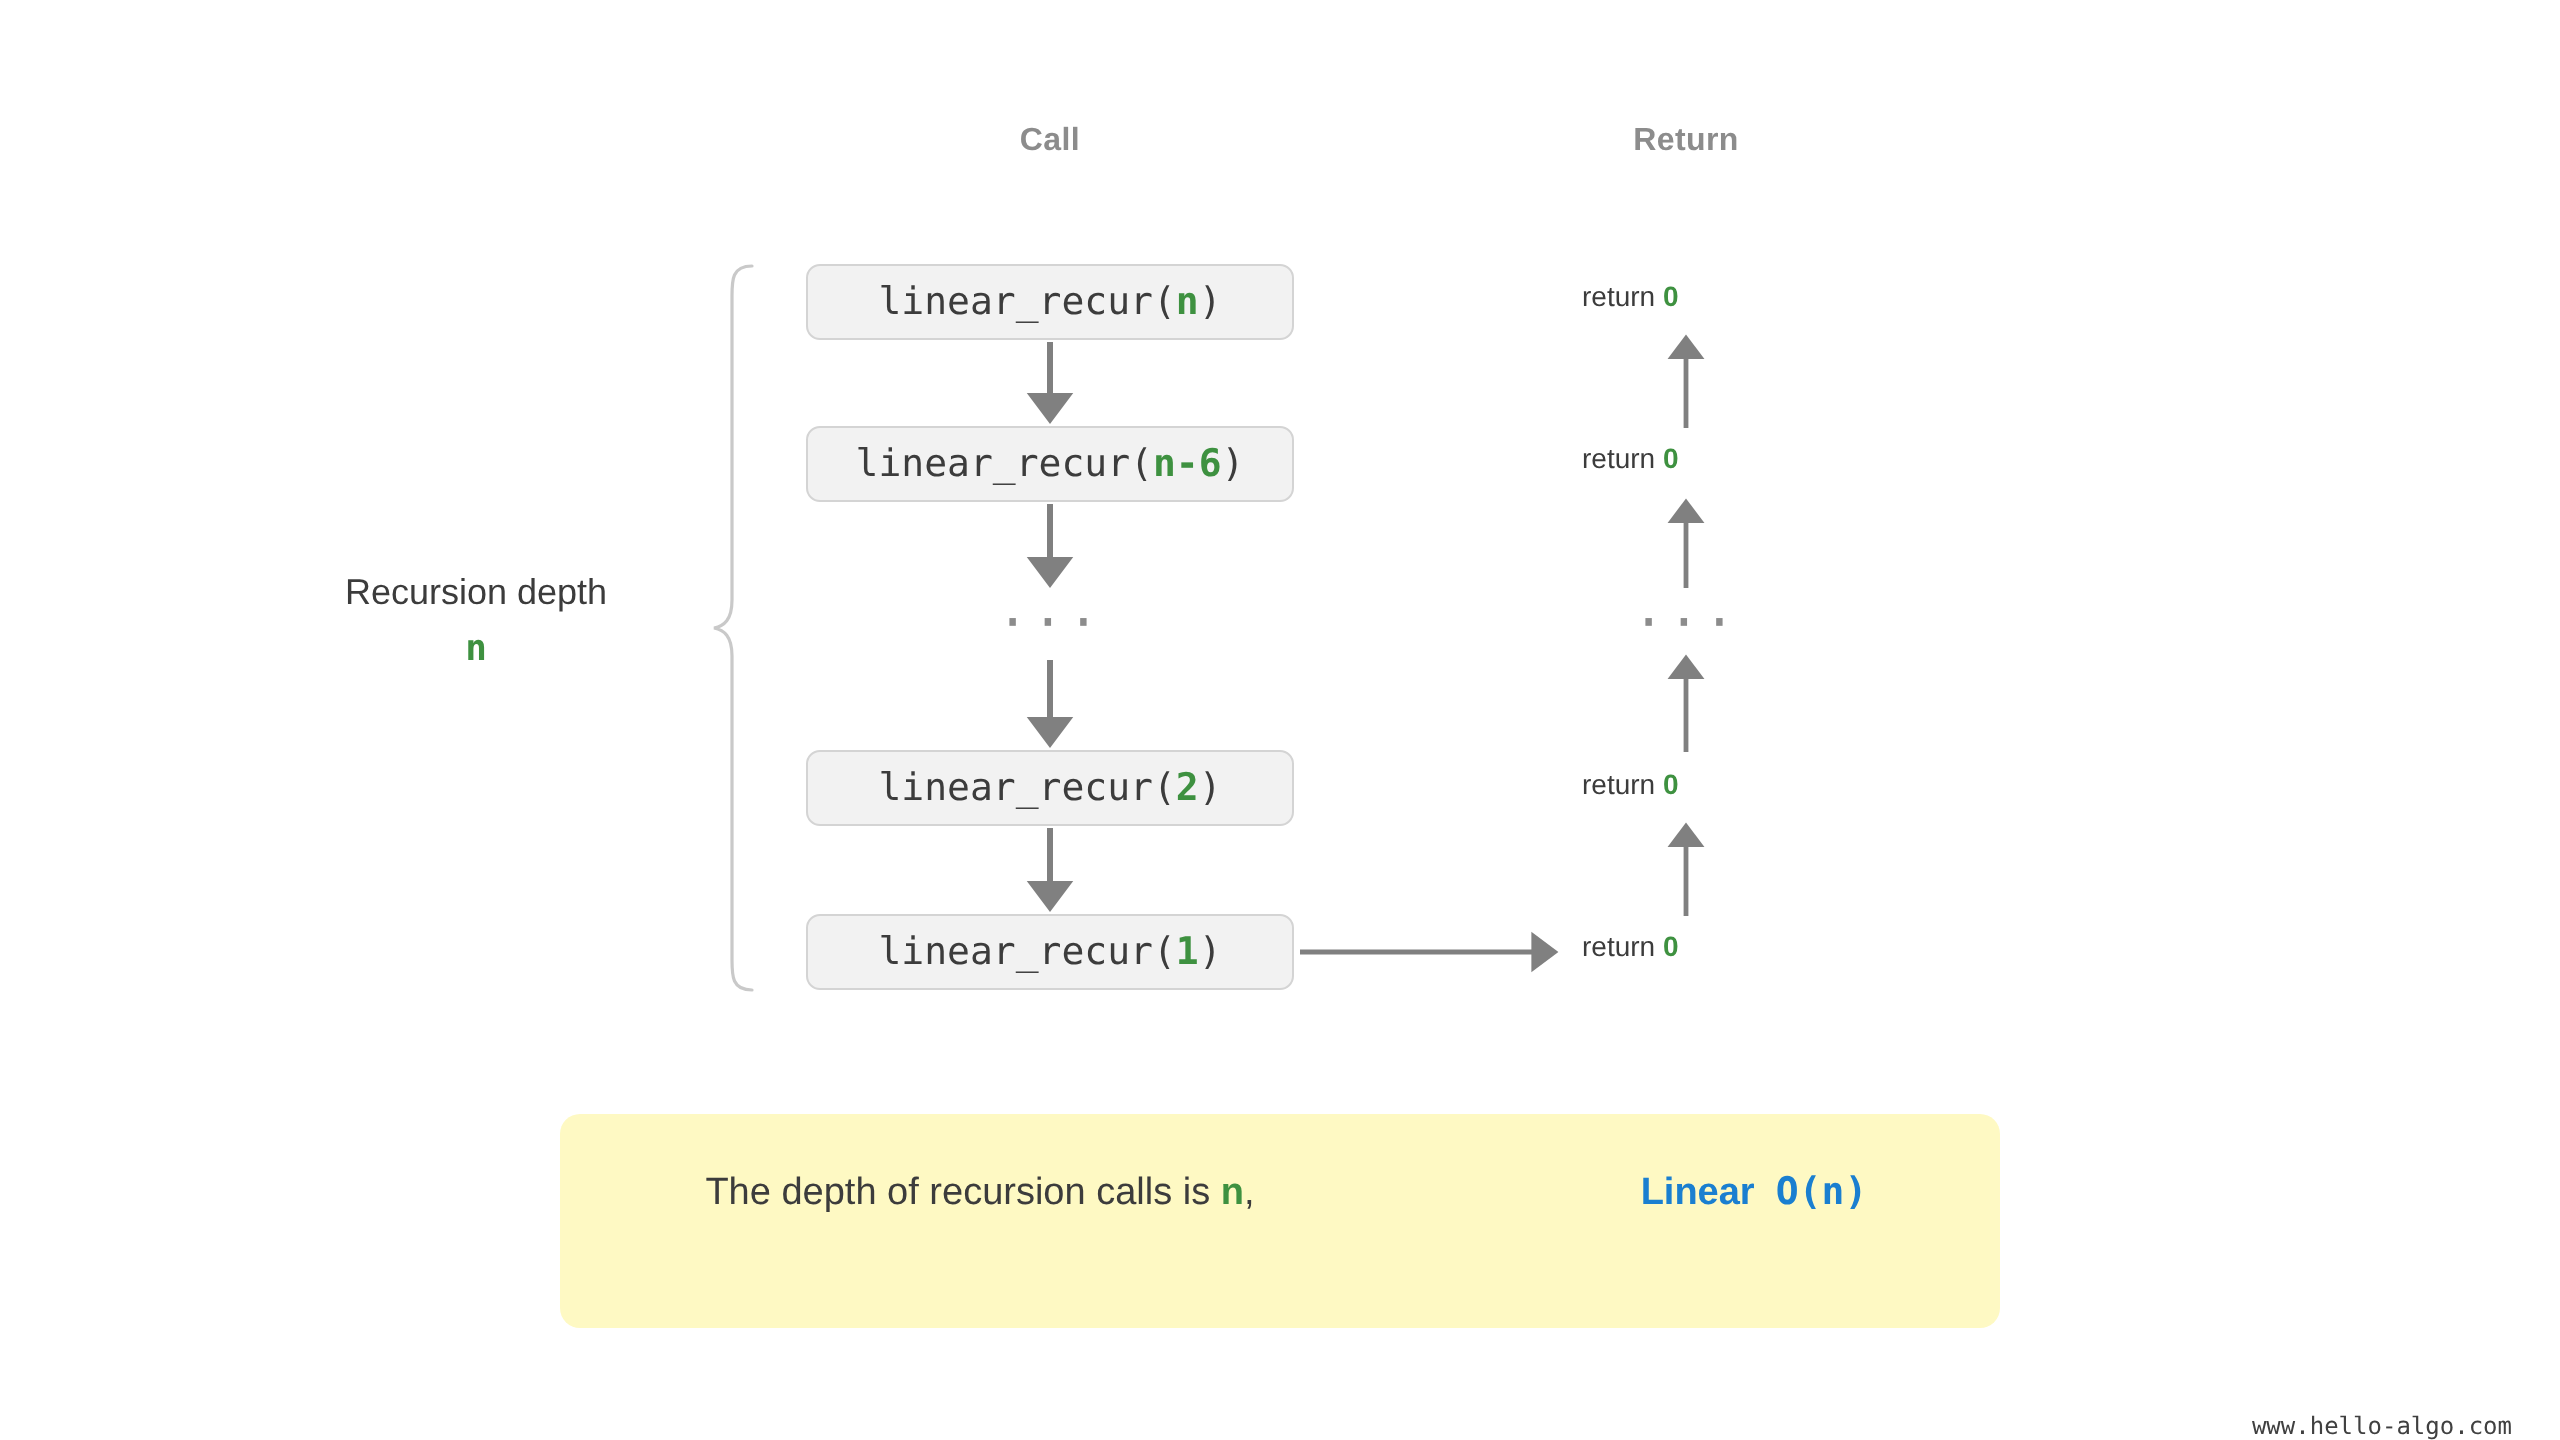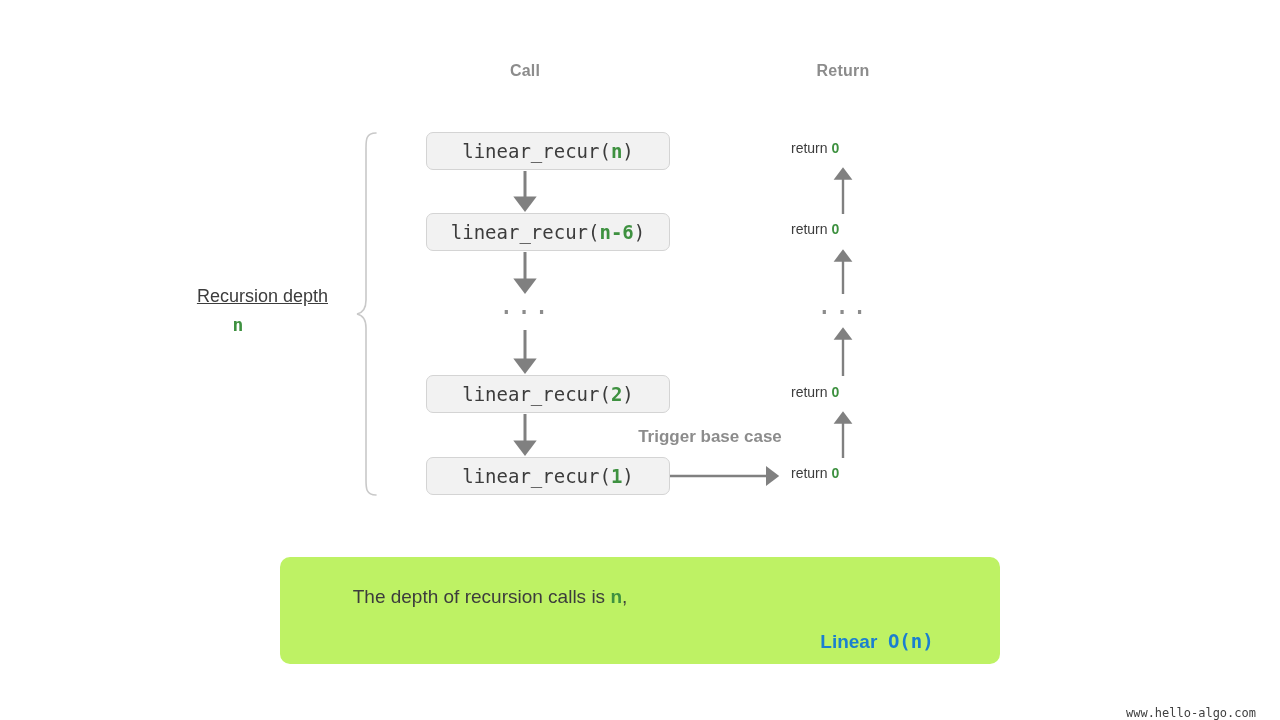--- a/index.html
+++ b/index.html
@@ -32,21 +32,20 @@
     border-radius:7px;
     height:38px;
     width:244px;
     display:flex;
     align-items:center;
     justify-content:center;
     font-family:"DejaVu Sans Mono", monospace;
     font-size:19px;
     color:#3c3c3c;
     white-space:nowrap;
-    margin-left:23px;
   }
   .call-box .arg { color:#3e9140; font-weight:bold; }
 
   
   .ret {
     font-family:Liberation Sans, sans-serif;
     font-size:14px;
     color:#3c3c3c;
     white-space:nowrap;
     text-align:left;
@@ -61,23 +60,22 @@
     letter-spacing:2px;
     line-height:1;
     white-space:nowrap;
     text-align:center;
   }
 
   
   .depth-label {
     color:#3c3c3c;
     font-size:18px;
-    text-align:right;
-    white-space:nowrap;
-    text-decoration:underline;
+    text-align:center;
+    white-space:nowrap;
   }
   .depth-var {
     color:#3e9140;
     font-family:"DejaVu Sans Mono", monospace;
     font-weight:bold;
     font-size:18px;
     text-align:center;
     margin-top:7px;
   }
 
@@ -88,42 +86,42 @@
     font-size:17px;
     white-space:nowrap;
     text-align:center;
   }
 
   
   .summary {
     position:absolute;
     left:280px; top:557px;
     width:720px; height:107px;
-    background:#bef264;
+    background:#fef9c3;
     border-radius:10px;
   }
   .summary-left {
     position:absolute;
     left:0; top:21px;
     width:420px;
     text-align:center;
     color:#3c3c3c;
     font-size:19px;
     line-height:37px;
   }
   .summary-left .g { color:#3e9140; font-weight:bold; }
   .summary-right {
     position:absolute;
     left:474px; top:21px;
     width:246px;
     text-align:center;
     line-height:37px;
   }
   .sc-title { color:#3c3c3c; font-weight:bold; font-size:19px; white-space:nowrap; }
-  .sc-value { color:#1a7fd0; font-weight:bold; font-size:19px; white-space:nowrap;margin-top:45px; }
+  .sc-value { color:#1a7fd0; font-weight:bold; font-size:19px; white-space:nowrap; }
   .sc-value .mono { font-family:"DejaVu Sans Mono", monospace; }
 
   
   .watermark {
     position:absolute;
     right:24px; bottom:0;
     color:#404040;
     font-family:"DejaVu Sans Mono", monospace;
     font-size:12px;
     white-space:nowrap;
@@ -215,21 +213,20 @@
   </div>
   <div class="abs ret" style="left:791px; top:384px;">
     <span>return </span><span class="val">0</span>
   </div>
   <div class="abs ret" style="left:791px; top:465px;">
     <span>return </span><span class="val">0</span>
   </div>
 
   <div class="abs dots" style="left:783px; top:299px; width:120px;">···</div>
 
-  <div class="abs trigger-note" style="left:609px; top:427px; width:202px;">Trigger base case</div>
 
   <div class="summary">
     <div class="summary-left">
       <div><span>The depth of recursion calls is </span><span class="g">n</span><span>,</span></div>
     </div>
     <div class="summary-right">
       <div class="sc-value"><span>Linear</span>&nbsp;&nbsp;<span class="mono">O(n)</span></div>
     </div>
   </div>
 

